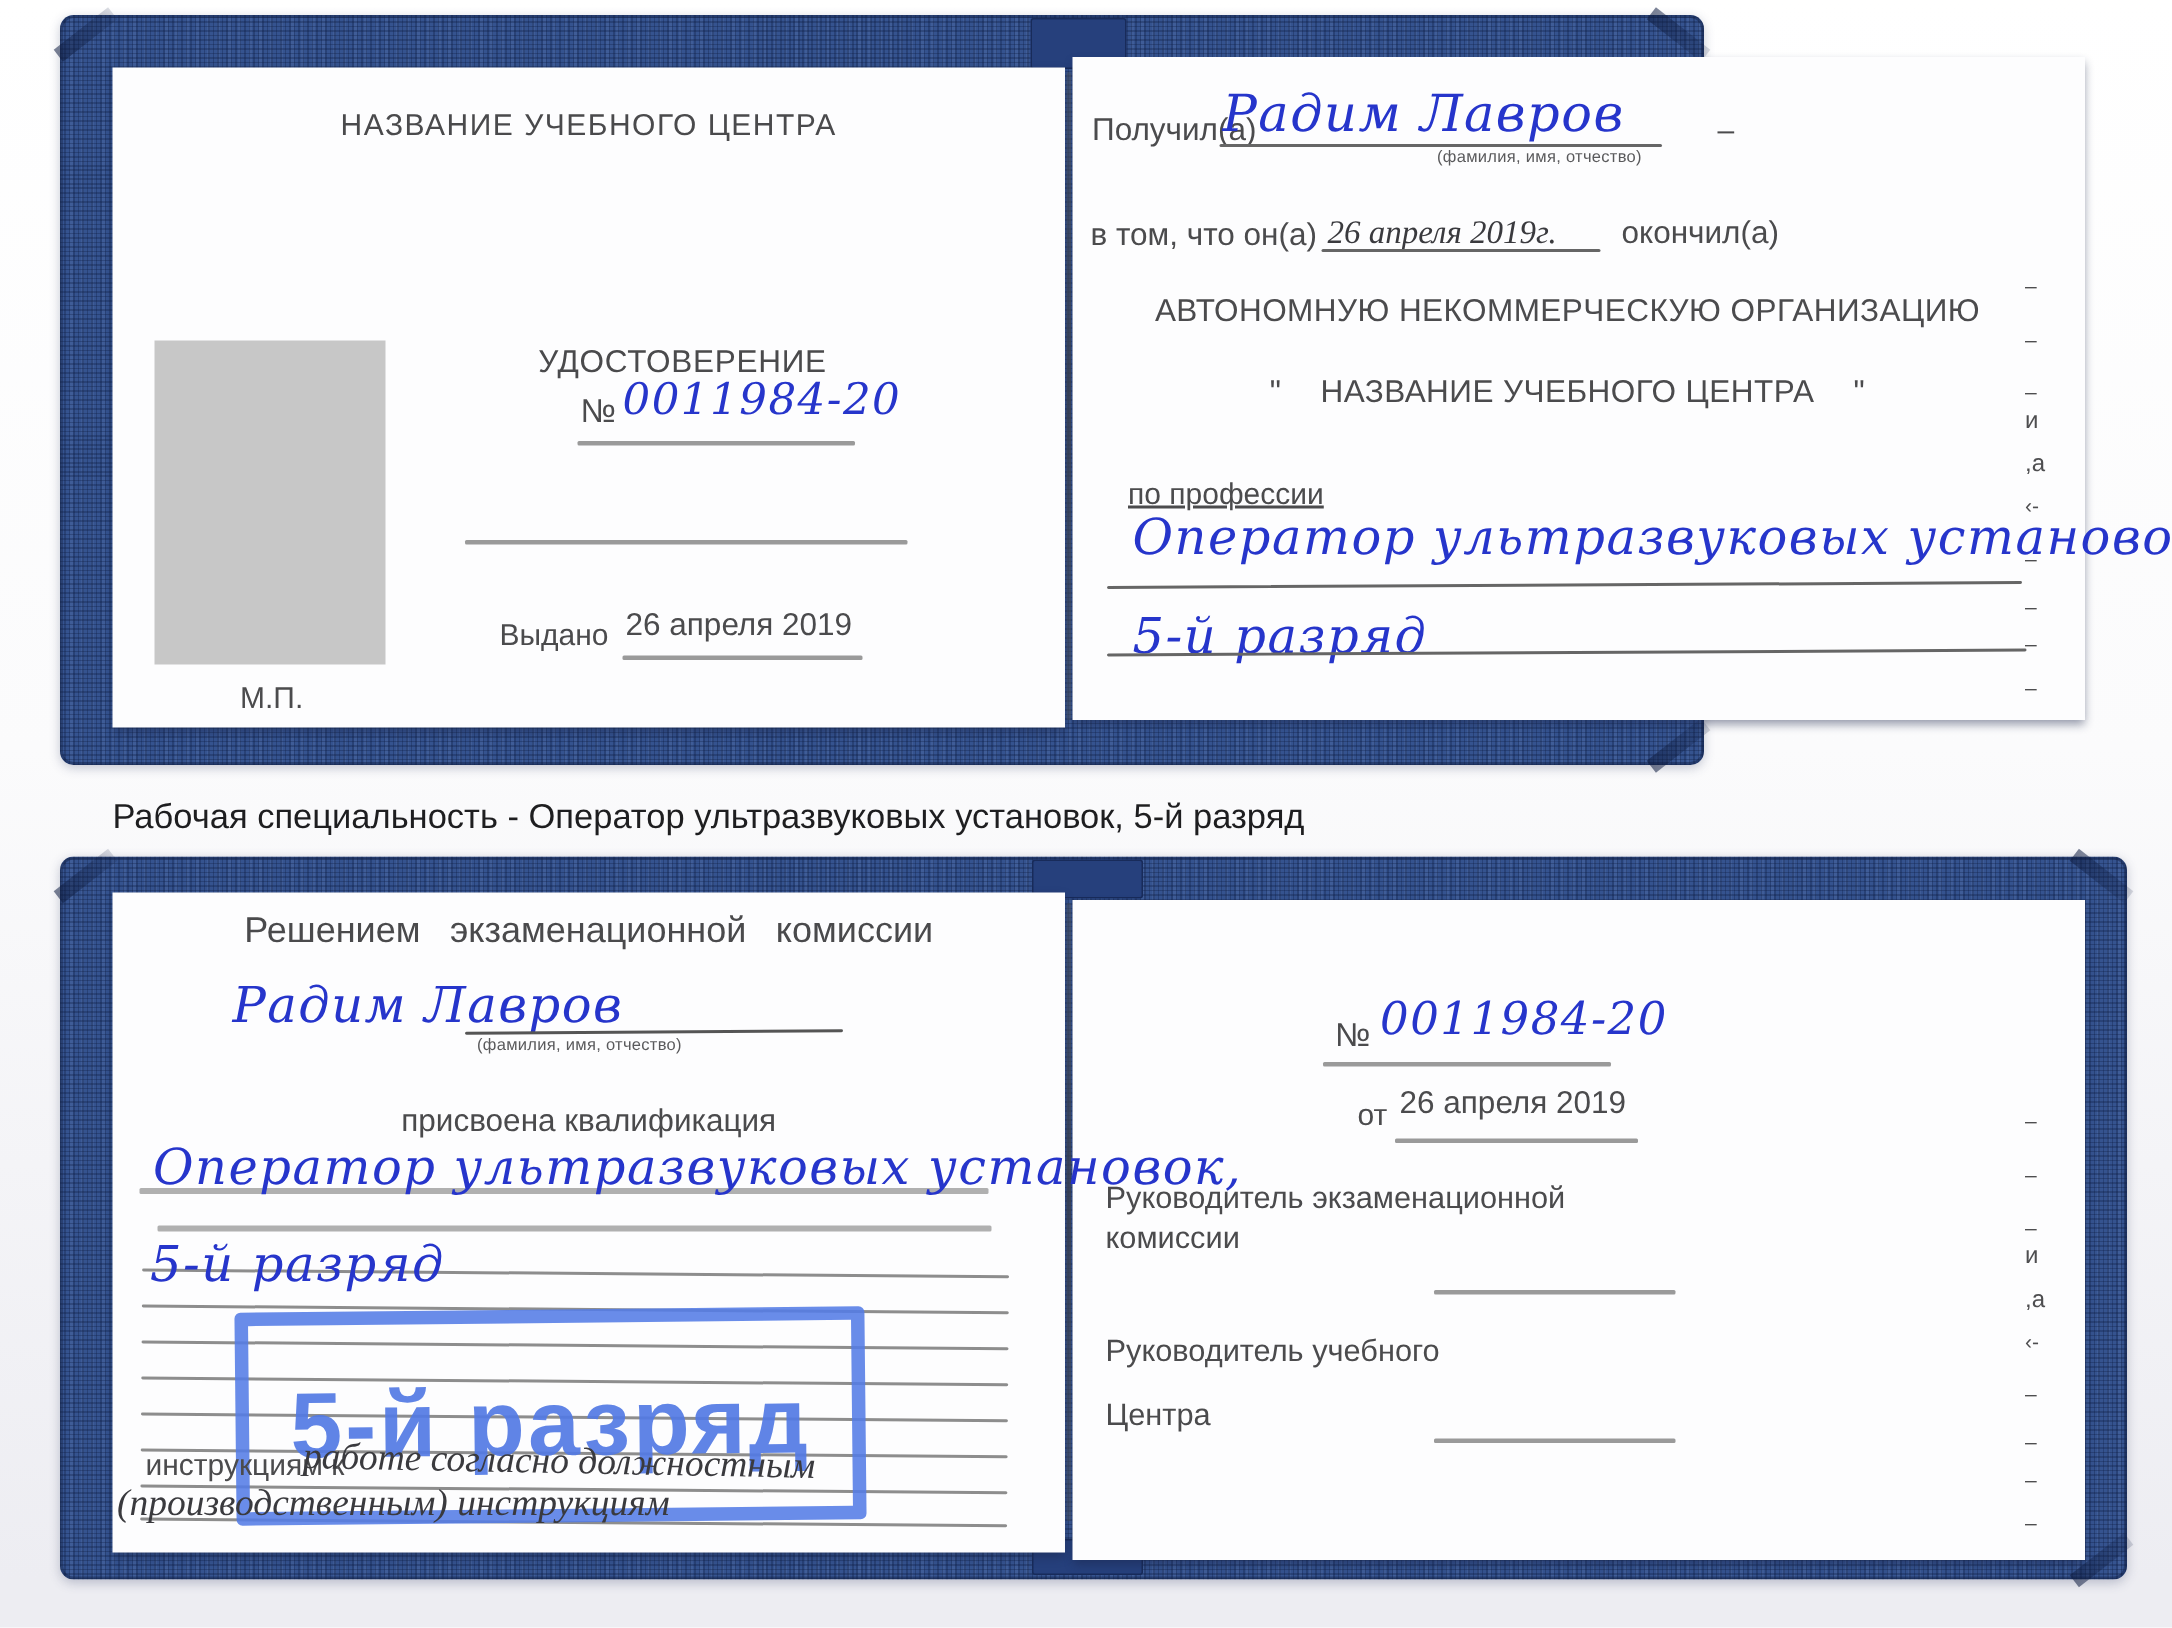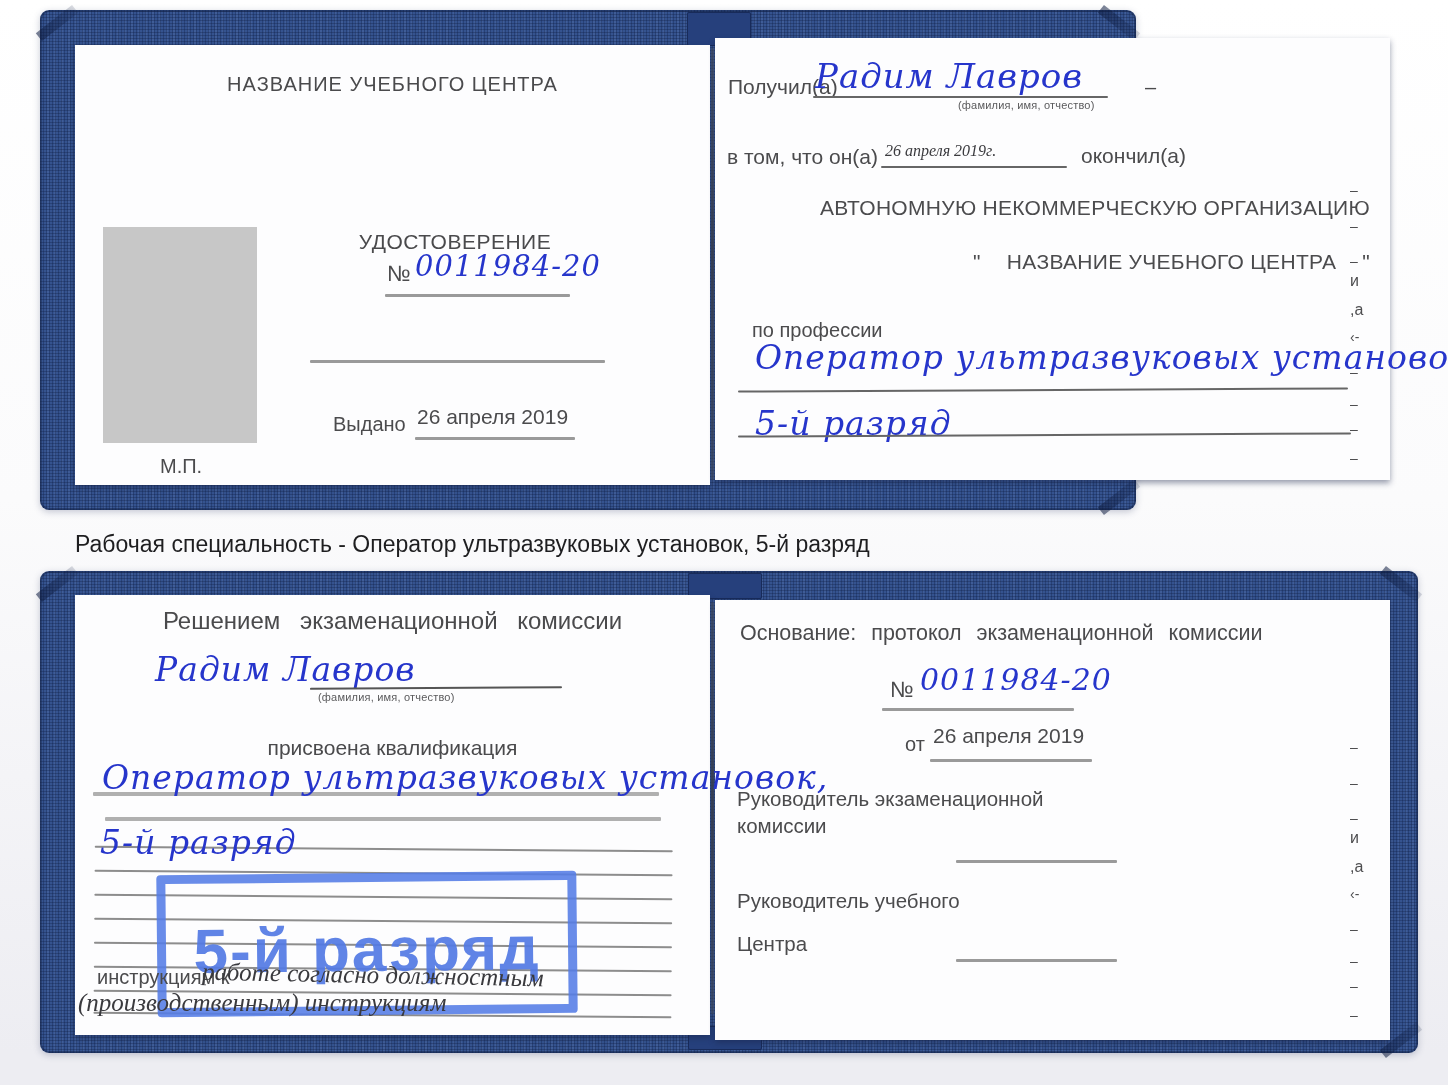--- a/index.html
+++ b/index.html
@@ -49,21 +49,21 @@
   .stamp{
     position:absolute;border:9px solid rgba(84,124,230,.88);border-radius:4px;
     display:flex;align-items:center;justify-content:center;
     transform:rotate(-.6deg);z-index:5;
   }
   .stamp-text{
     font-weight:bold;font-size:62px;letter-spacing:2px;color:rgba(82,121,228,.92);
     font-family:"Liberation Sans",sans-serif;padding-top:10px;
   }
   .caption{position:absolute;left:75px;top:531px;font-size:23px;color:#1e1e20;}
-  .org{width:650px;left:5px;text-align:right;font-size:21px;color:#4b4b4d;letter-spacing:.3px;}
+  .org{width:650px;left:5px;text-align:center;font-size:21px;color:#4b4b4d;letter-spacing:.3px;}
   .q{display:inline-block;}
 </style>
 </head>
 <body>
 
 <section class="spread" style="left:40px;top:10px;width:1096px;height:500px;">
   <div class="corner" style="left:-6px;top:8px;transform:rotate(-38deg);"></div>
   <div class="corner" style="right:-6px;top:8px;transform:rotate(38deg);"></div>
   <div class="corner" style="right:-6px;bottom:8px;transform:rotate(-38deg);"></div>
   <div class="tab" style="left:647px;top:2px;width:64px;height:34px;"></div>
@@ -83,30 +83,30 @@
   </div>
 
   <div class="page" style="left:675px;top:28px;width:675px;height:442px;">
     <span class="t" style="left:13px;top:37px;font-size:21px;">Получил(а)</span>
     <span class="hw" style="left:100px;top:18px;font-size:34px;">Радим Лавров</span>
     <i class="ln dark" style="left:98px;top:58px;width:295px;"></i>
     <span class="t" style="left:430px;top:38px;">–</span>
     <span class="t sm" style="left:243px;top:61px;">(фамилия, имя, отчество)</span>
 
     <span class="t" style="left:12px;top:107px;font-size:21px;">в том, что он(а)</span>
-    <span class="fill-it" style="left:170px;top:104px;font-size:16px;">26 апреля 2019г.</span>
+    <span class="fill-it" style="left:170px;top:104px;font-size:22px;">26 апреля 2019г.</span>
     <i class="ln dark" style="left:166px;top:128px;width:186px;"></i>
     <span class="t" style="left:366px;top:106px;font-size:21px;">окончил(а)</span>
 
     <div class="center-block org" style="top:158px;">АВТОНОМНУЮ НЕКОММЕРЧЕСКУЮ ОРГАНИЗАЦИЮ</div>
     <div class="center-block org" style="top:212px;">
       <span class="q" style="margin-right:26px;">"</span><span>НАЗВАНИЕ УЧЕБНОГО ЦЕНТРА</span><span class="q" style="margin-left:26px;">"</span>
     </div>
 
-    <span class="t" style="left:37px;top:281px;">по профессии</span>
+    <span class="t" style="left:37px;top:281px;text-decoration:underline;">по профессии</span>
     <span class="hw" style="left:40px;top:300px;font-size:33px;">Оператор ультразвуковых установок,</span>
     <i class="ln dark" style="left:23px;top:351px;width:610px;transform:rotate(-.3deg);"></i>
     <span class="hw" style="left:40px;top:366px;font-size:33px;">5-й разряд</span>
     <i class="ln dark" style="left:23px;top:396px;width:613px;transform:rotate(-.3deg);"></i>
   </div>
 
   <div class="spineline" style="left:671px;top:38px;height:432px;"></div>
 
   <div class="frags" style="left:1310px;top:172px;height:285px;">
     <span>–</span>
@@ -157,24 +157,20 @@
     <div class="stamp" style="left:82px;top:278px;width:402px;height:124px;">
       <span class="stamp-text">5-й разряд</span>
     </div>
 
     <span class="t" style="left:22px;top:371px;z-index:6;">инструкциям к</span>
     <span class="fill-it" style="left:127px;top:366px;font-size:25px;transform:rotate(1.1deg);z-index:6;">работе согласно должностным</span>
     <span class="fill-it" style="left:3px;top:394px;font-size:25px;z-index:6;">(производственным) инструкциям</span>
   </div>
 
   <div class="page" style="left:675px;top:29px;width:675px;height:440px;">
-    <div style="position:absolute;left:25px;top:21px;font-size:21.5px;word-spacing:9px;color:#4a4a4c;white-space:nowrap;">
-      <span>Основание:</span>
-      <span>протокол экзаменационной комиссии</span>
-    </div>
     <span class="t" style="left:175px;top:77px;font-size:22px;">№</span>
     <span class="hw" style="left:205px;top:62px;font-size:30px;">0011984-20</span>
     <i class="ln" style="left:167px;top:108px;width:192px;"></i>
     <span class="t" style="left:190px;top:133px;">от</span>
     <span class="t" style="left:218px;top:124px;font-size:21px;">26 апреля 2019</span>
     <i class="ln" style="left:215px;top:159px;width:162px;"></i>
 
     <span class="t" style="left:22px;top:187px;font-size:20.5px;">Руководитель экзаменационной</span>
     <span class="t" style="left:22px;top:214px;font-size:20.5px;">комиссии</span>
     <i class="ln" style="left:241px;top:260px;width:161px;"></i>

